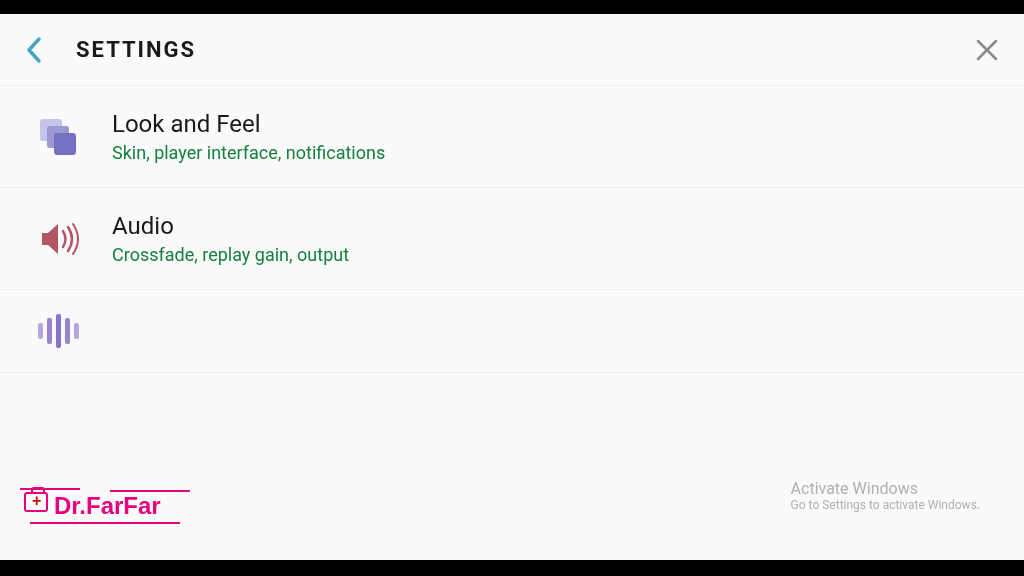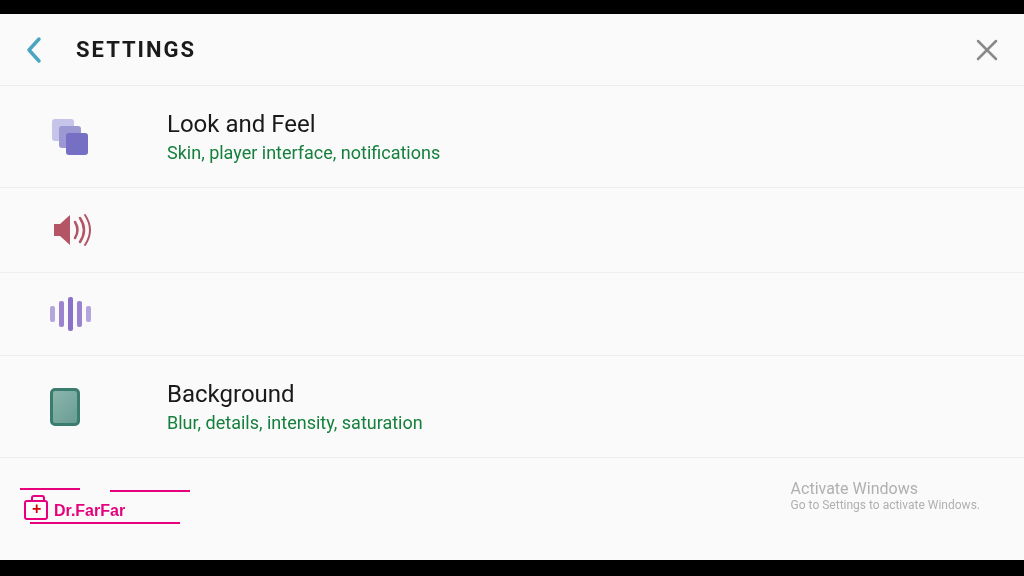--- a/index.html
+++ b/index.html
@@ -47,24 +47,23 @@
       align-items: center;
       justify-content: center;
     }
     .list {
       display: flex;
       flex-direction: column;
     }
     .item {
       display: flex;
       align-items: center;
-      padding: 24px 28px 24px 50px;
+      padding: 24px 28px 24px 38px;
       border-bottom: 1px solid #eee;
       cursor: pointer;
-      gap: 43px;
     }
     .icon-wrap {
       width: 60px;
       display: flex;
       align-items: center;
       justify-content: flex-start;
     }
     .text-wrap {
       flex: 1;
       margin-left: 14px;
@@ -133,24 +132,24 @@
       pointer-events: none;
     }
     .activate .l1 { font-size: 16px; }
     .activate .l2 { font-size: 12px; }
     
     .farfar {
       position: absolute;
       left: 24px;
       bottom: 40px;
       display: flex;
-      align-items: flex-end;
+      align-items: flex-start;
       color: #e6007e;
       font-weight: 700;
-      font-size: 16px;
+      font-size: 24px;
       font-family: Arial, sans-serif;
       text-shadow: 1px 1px 0 #fff;
     }
     .farfar .bag {
       width: 24px;
       height: 20px;
       border: 2px solid #e6007e;
       border-radius: 3px;
       position: relative;
       margin-right: 6px;
@@ -226,44 +225,39 @@
     </div>
 
     <div class="item">
       <div class="icon-wrap">
         <svg class="audio-icon" width="44" height="36" viewBox="0 0 44 36">
           <path d="M4 12 L10 12 L20 3 L20 33 L10 24 L4 24 Z" fill="#b35565"></path>
           <path d="M25 10 Q30 18 25 26" fill="none" stroke="#b35565" stroke-width="2.5" stroke-linecap="round"></path>
           <path d="M30 6 Q38 18 30 30" fill="none" stroke="#b35565" stroke-width="2.5" stroke-linecap="round"></path>
           <path d="M35 3 Q45 18 35 33" fill="none" stroke="#b35565" stroke-width="2" stroke-linecap="round"></path>
         </svg>
+      </div>
+      <div class="text-wrap">
+        <div class="item-title">Audio</div>
+        <div class="item-sub">Crossfade, replay gain, output</div>
       </div>
     </div>
 
     <div class="item">
       <div class="icon-wrap">
         <div class="viz-icon">
           <div class="bar b1"></div>
           <div class="bar b2"></div>
           <div class="bar b3"></div>
           <div class="bar b4"></div>
           <div class="bar b5"></div>
         </div>
       </div>
     </div>
 
-    <div class="item">
-      <div class="icon-wrap">
-        <div class="bg-icon"></div>
-      </div>
-      <div class="text-wrap">
-        <div class="item-title">Background</div>
-        <div class="item-sub">Blur, details, intensity, saturation</div>
-      </div>
-    </div>
 
   </div>
 
   <div class="activate">
     <div class="l1">Activate Windows</div>
     <div class="l2">Go to Settings to activate Windows.</div>
   </div>
 
   <div class="farfar-lines">
     <div class="ln" style="left:0;top:0;width:60px;"></div>

